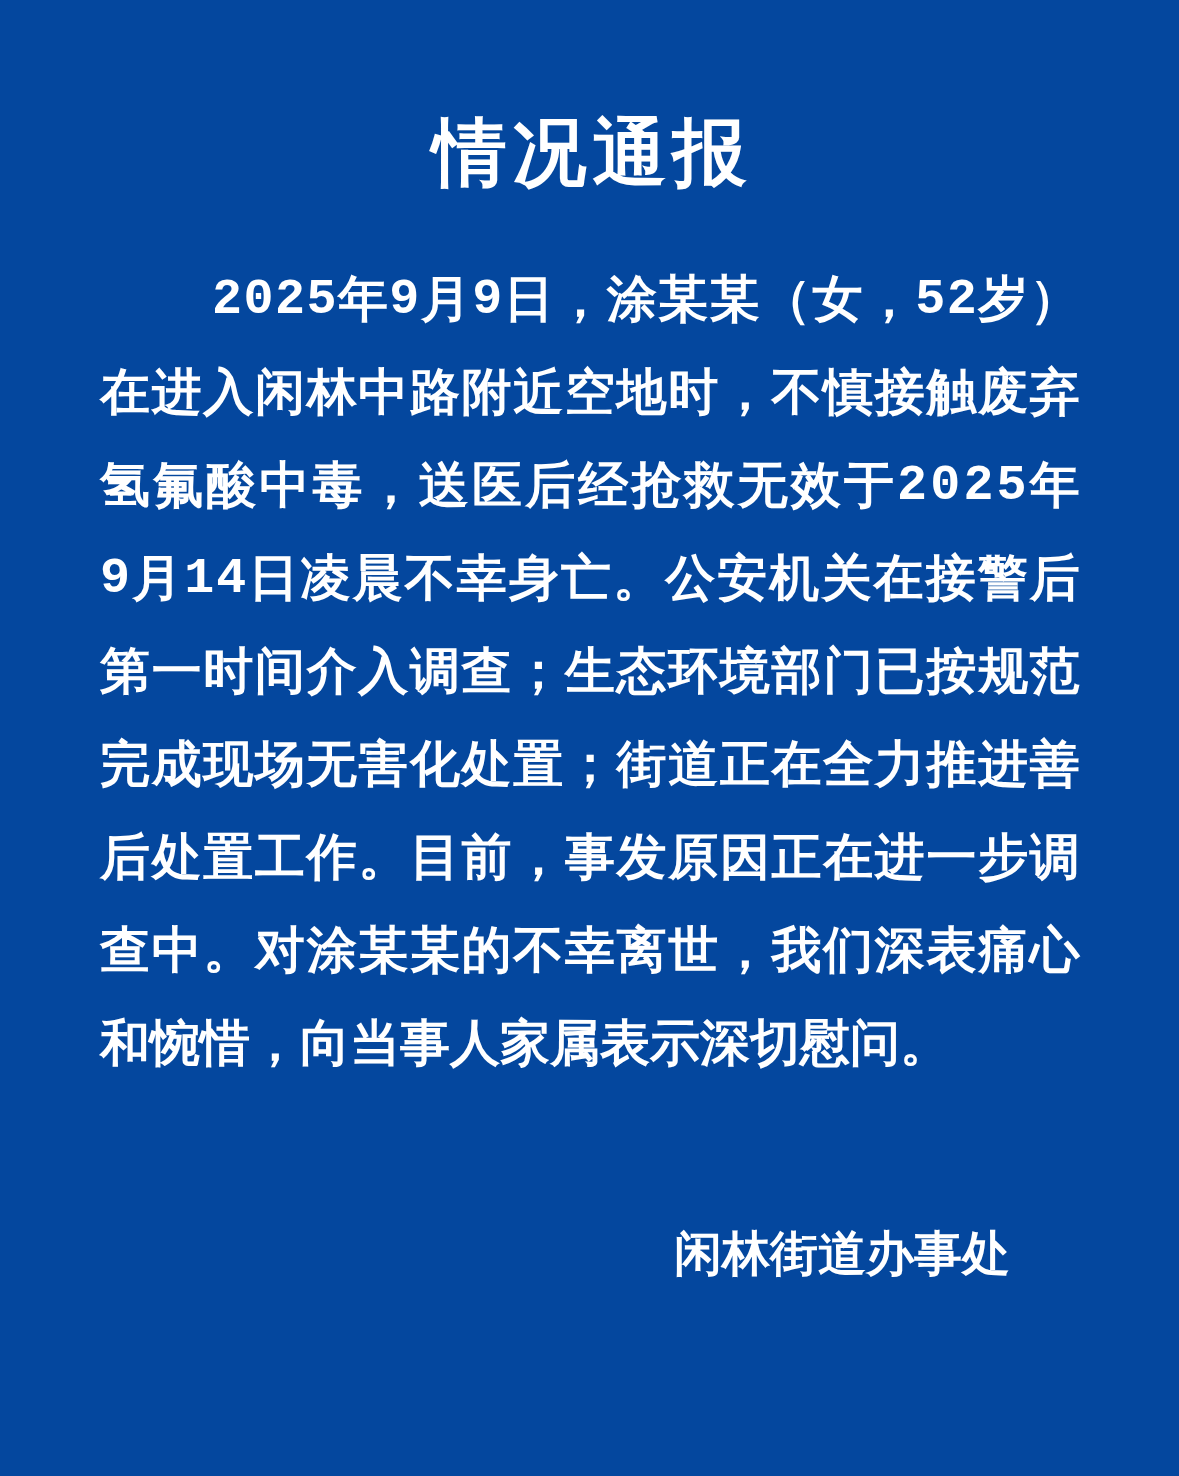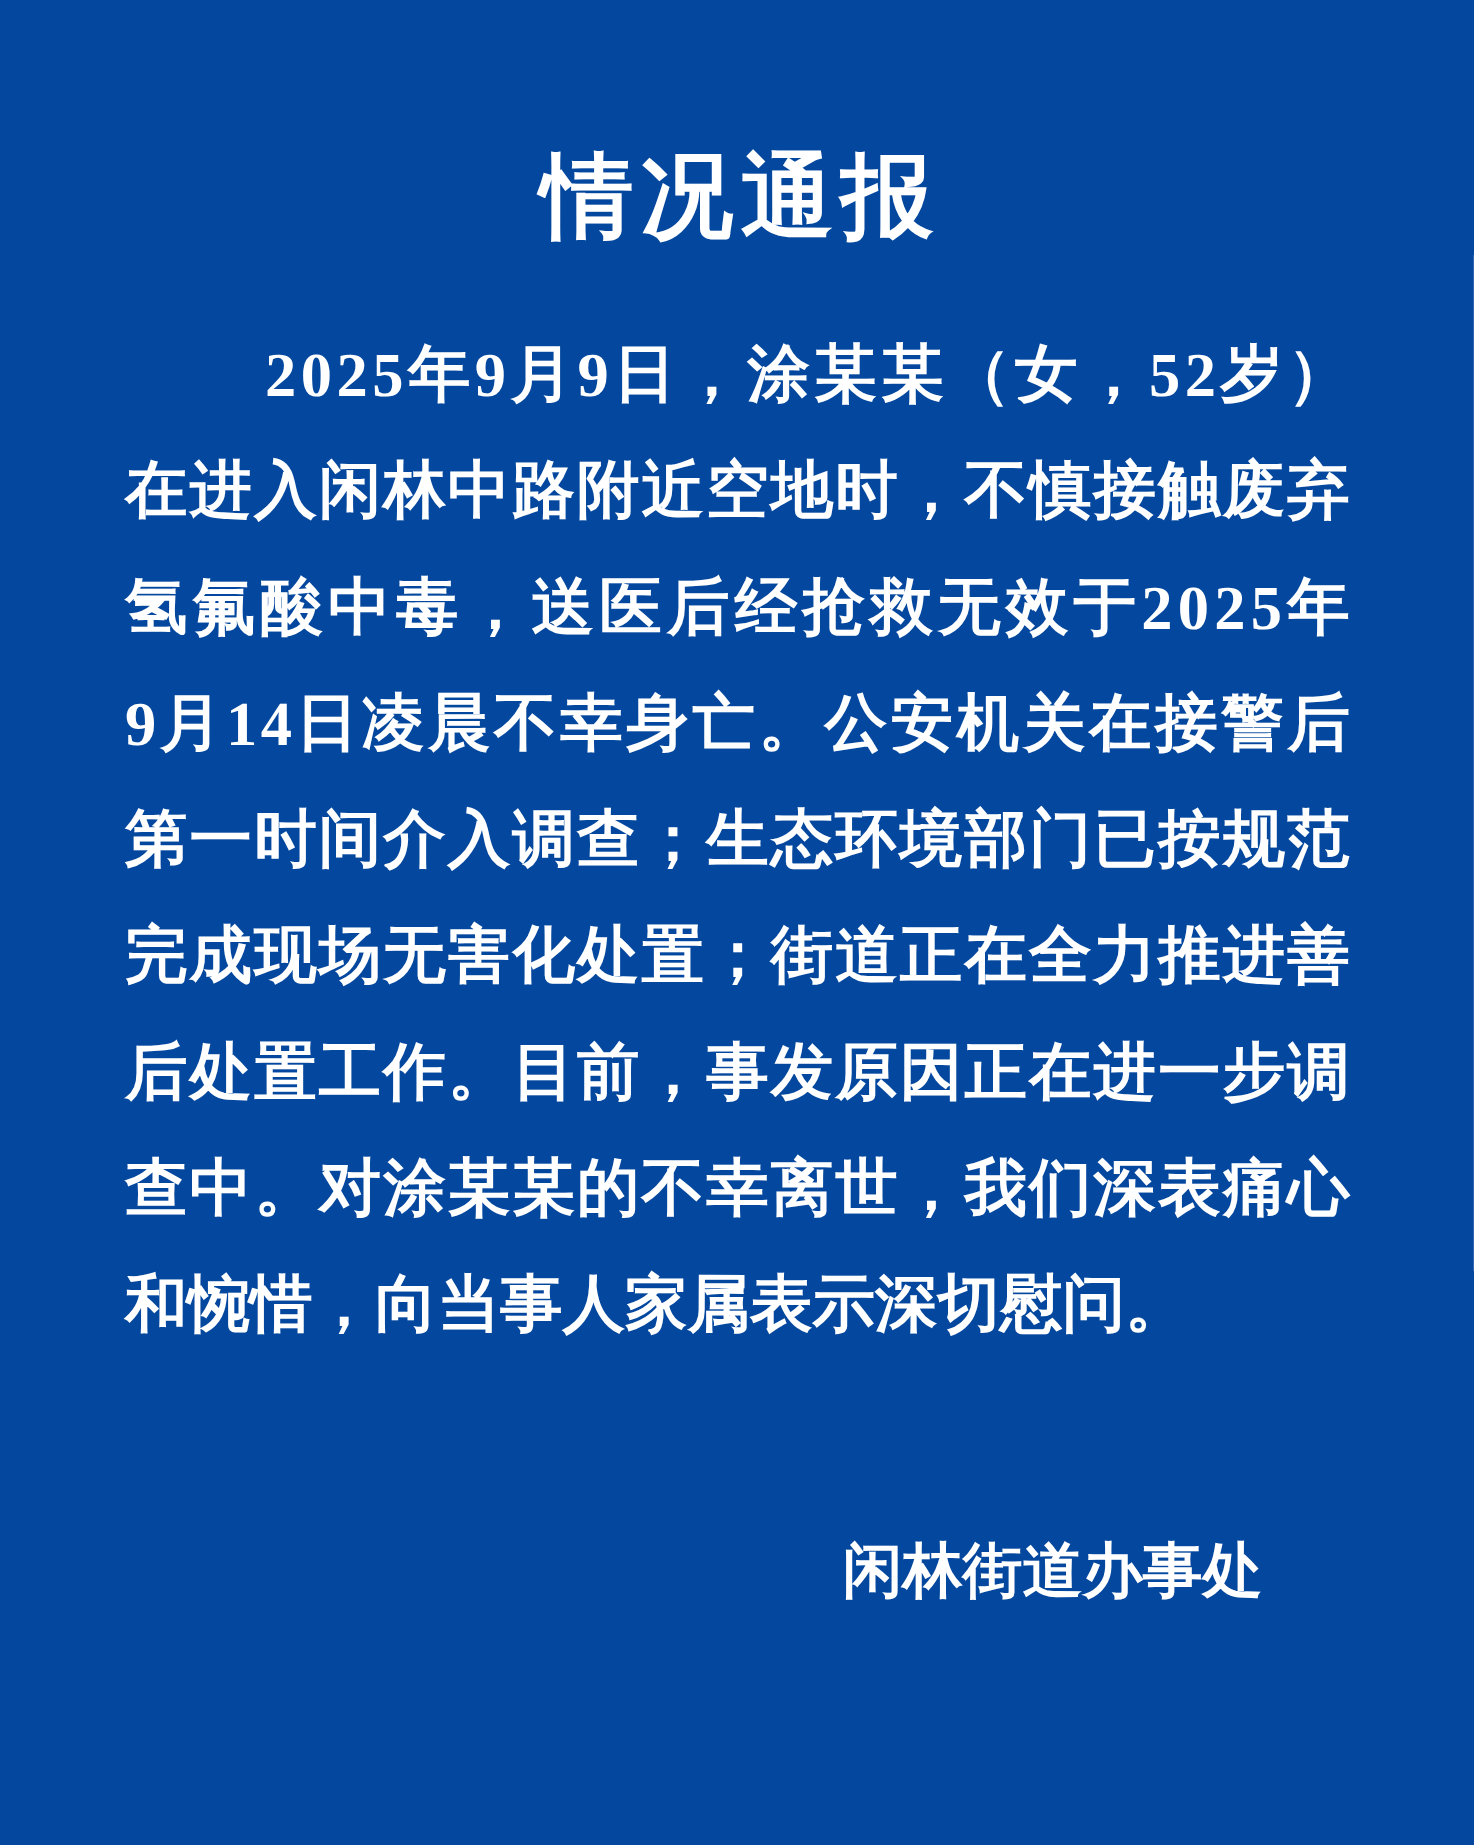--- a/index.html
+++ b/index.html
@@ -5,21 +5,21 @@
   html, body {
     margin: 0;
     padding: 0;
   }
   .page {
     position: relative;
     width: 1179px;
     height: 1476px;
     background: #04479e;
     color: #ffffff;
-    font-family: Liberation Serif, serif;
+    font-family: Liberation Mono, monospace;
     font-weight: 700;
     overflow: hidden;
   }
   .title {
     position: absolute;
     top: 118px;
     left: 0;
     width: 100%;
     text-align: center;
     font-size: 74px;

